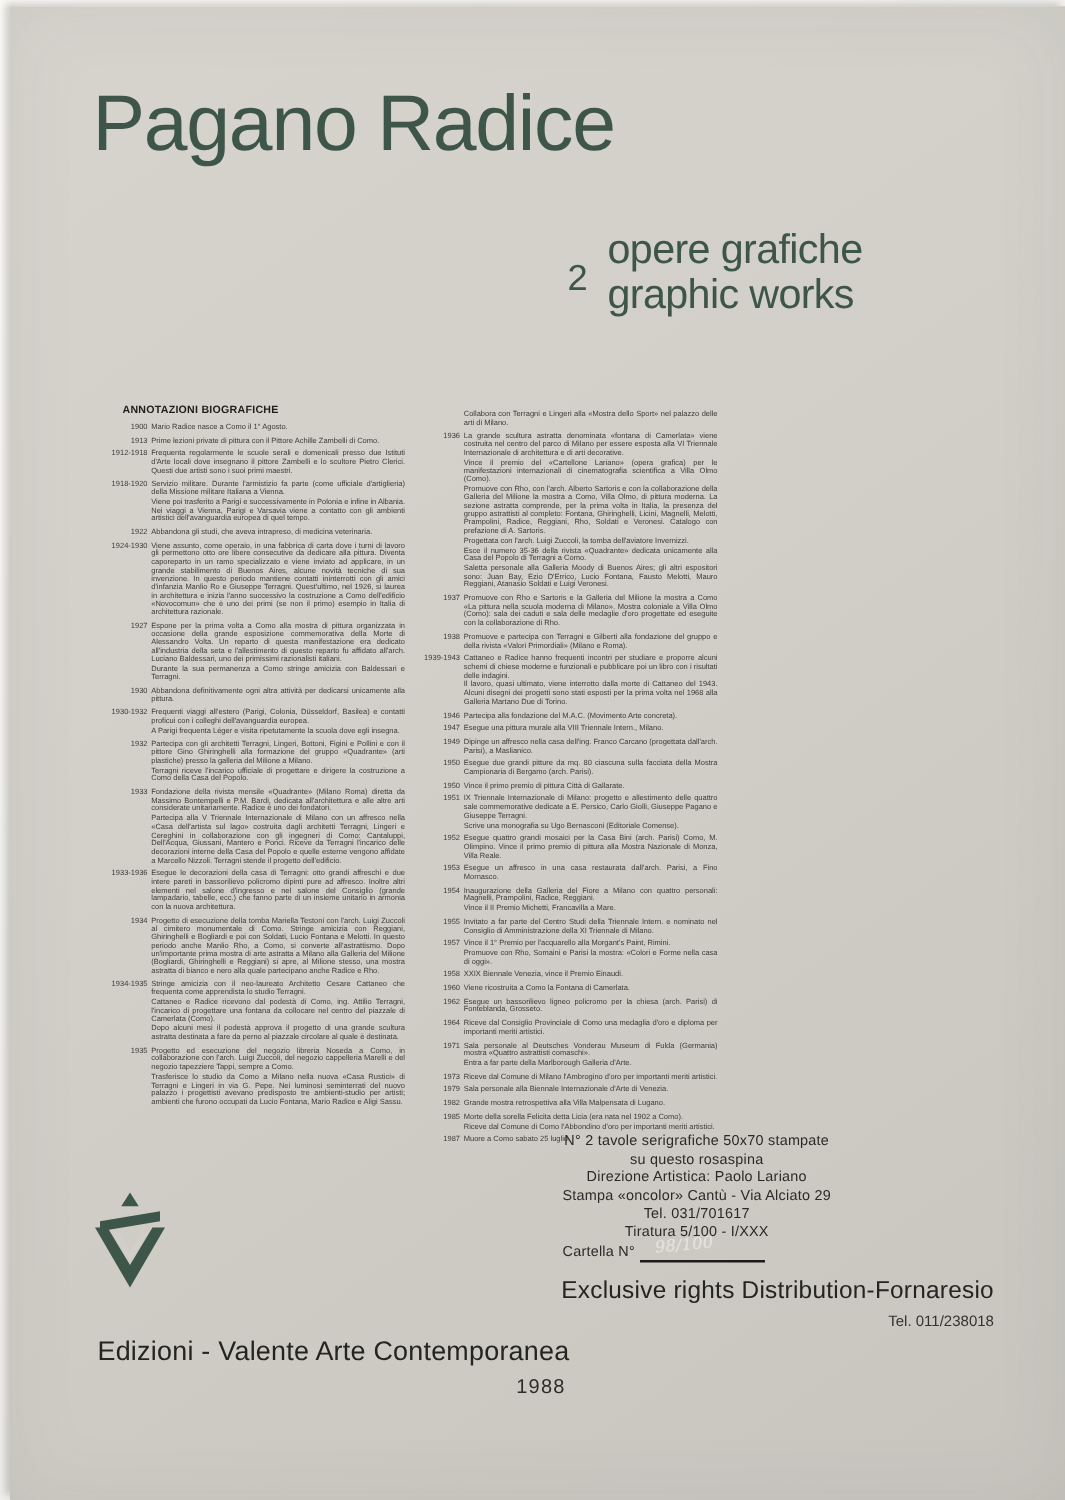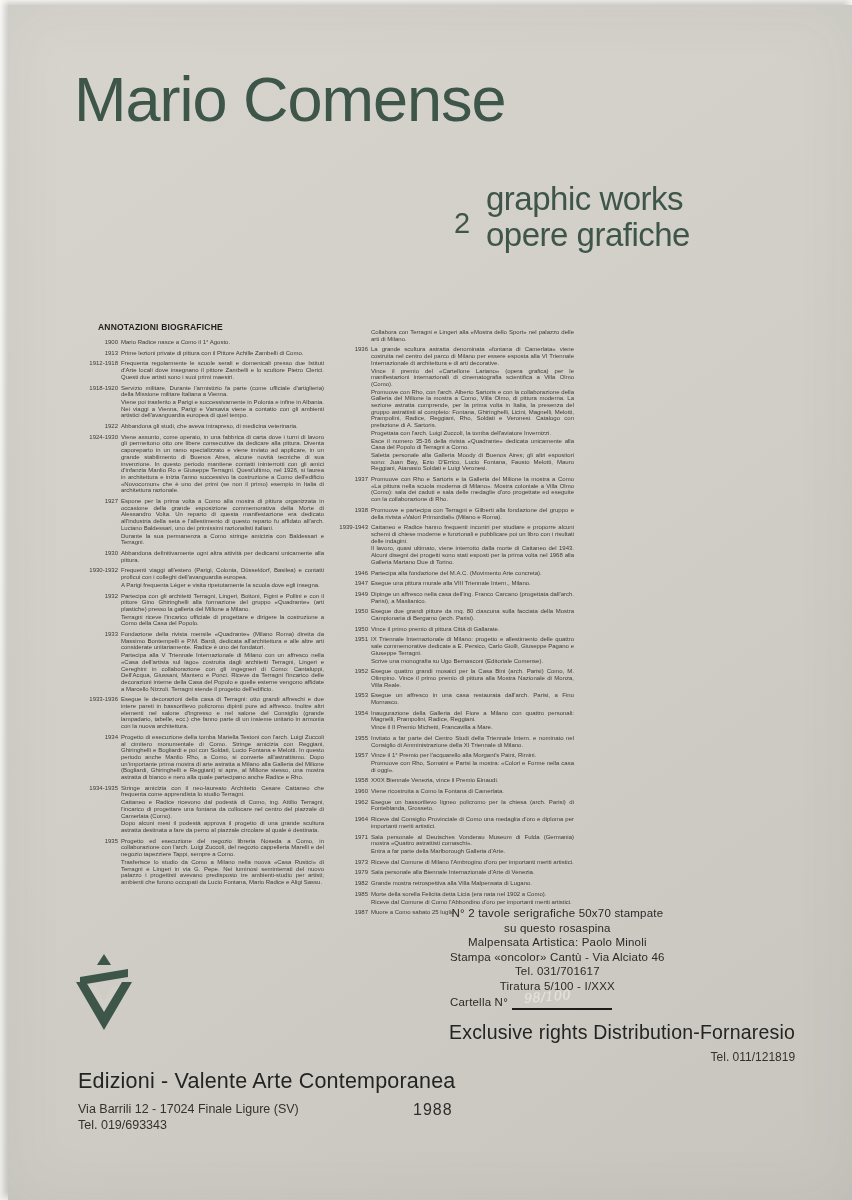--- a/index.html
+++ b/index.html
@@ -67,27 +67,27 @@
   #distributor-block{position:absolute;left:441px;top:1016px;color:#242422;text-align:right;}
   #distributor-block .dist-title{font-size:19.5px;letter-spacing:.2px;}
   #distributor-block .dist-addr{margin-top:6px;font-size:12px;line-height:15.5px;color:#33322f;}
   #year-footer{position:absolute;left:405px;top:1096px;font-size:16px;color:#2e2d2b;letter-spacing:1px;}
 </style>
 </head>
 <body>
 
 <div id="poster">
 
-  <div id="main-title">Mario Comense</div>
+  <div id="main-title">Pagano Radice</div>
 
   <div id="subtitle">
     <div class="num">2</div>
     <div class="lines">
+      <div>opere grafiche</div>
       <div>graphic works</div>
-      <div>opere grafiche</div>
     </div>
   </div>
 
   <div id="bio-header">ANNOTAZIONI BIOGRAFICHE</div>
 
   <div id="bio-columns">
     <div class="bio-col left" id="bio-col-0">
         <div class="bio-entry">
           <div class="bio-year">1900</div>
           <div class="bio-text">
@@ -355,22 +355,22 @@
             <div class="para">Muore a Como sabato 25 luglio.</div>
           </div>
         </div>
       </div>
   </div>
 
   <div id="edition-block">
     <div id="edition-lines">
         <div>N° 2 tavole serigrafiche 50x70 stampate</div>
         <div>su questo rosaspina</div>
-        <div>Malpensata Artistica: Paolo Minoli</div>
-        <div>Stampa «oncolor» Cantù - Via Alciato 46</div>
+        <div>Direzione Artistica: Paolo Lariano</div>
+        <div>Stampa «oncolor» Cantù - Via Alciato 29</div>
         <div>Tel. 031/701617</div>
         <div>Tiratura 5/100 - I/XXX</div>
       </div>
     <div class="cartella-line">
       <span>Cartella N°</span>
       <span class="cartella-slot">
         <span class="cartella-hand">98/100</span>
       </span>
     </div>
   </div>
@@ -379,28 +379,24 @@
     <svg viewBox="0 0 64 80" width="64" height="80">
       <polygon points="32,2 39,13 25,13" fill="#3e5549"></polygon>
       <polygon points="8,25 56,17 56,25 8,33" fill="#3e5549"></polygon>
       <path d="M4,30 L14,30 L32,60 L50,30 L60,30 L32,78 Z" fill="#3e5549"></path>
       <path d="M17,34 L32,58 L47,34 L41,34 L32,49 L23,34 Z" fill="#d1cfc8"></path>
     </svg>
   </div>
 
   <div id="publisher-block">
     <div class="pub-title">Edizioni - Valente Arte Contemporanea</div>
-    <div class="pub-addr">
-      <div>Via Barrili 12 - 17024 Finale Ligure (SV)</div>
-      <div>Tel. 019/693343</div>
-    </div>
   </div>
 
   <div id="distributor-block">
     <div class="dist-title">Exclusive rights Distribution-Fornaresio</div>
     <div class="dist-addr">
-      <div>Tel. 011/121819</div>
+      <div>Tel. 011/238018</div>
     </div>
   </div>
 
   <div id="year-footer">1988</div>
 
 </div>
 
 </body></html>

